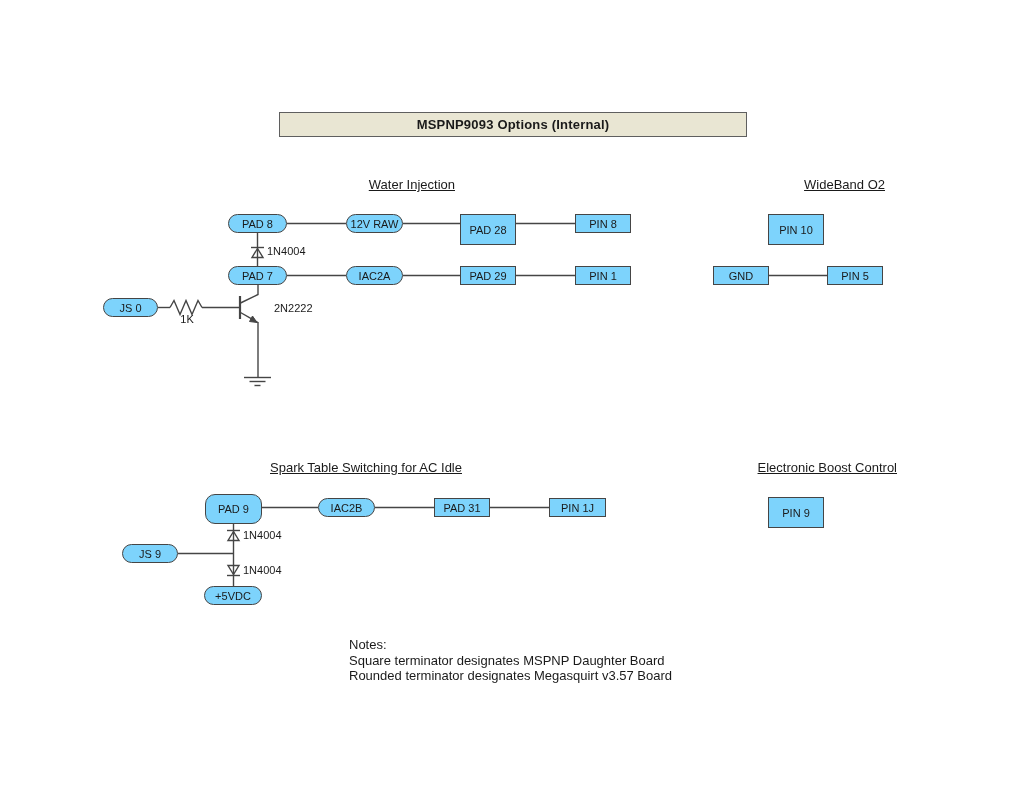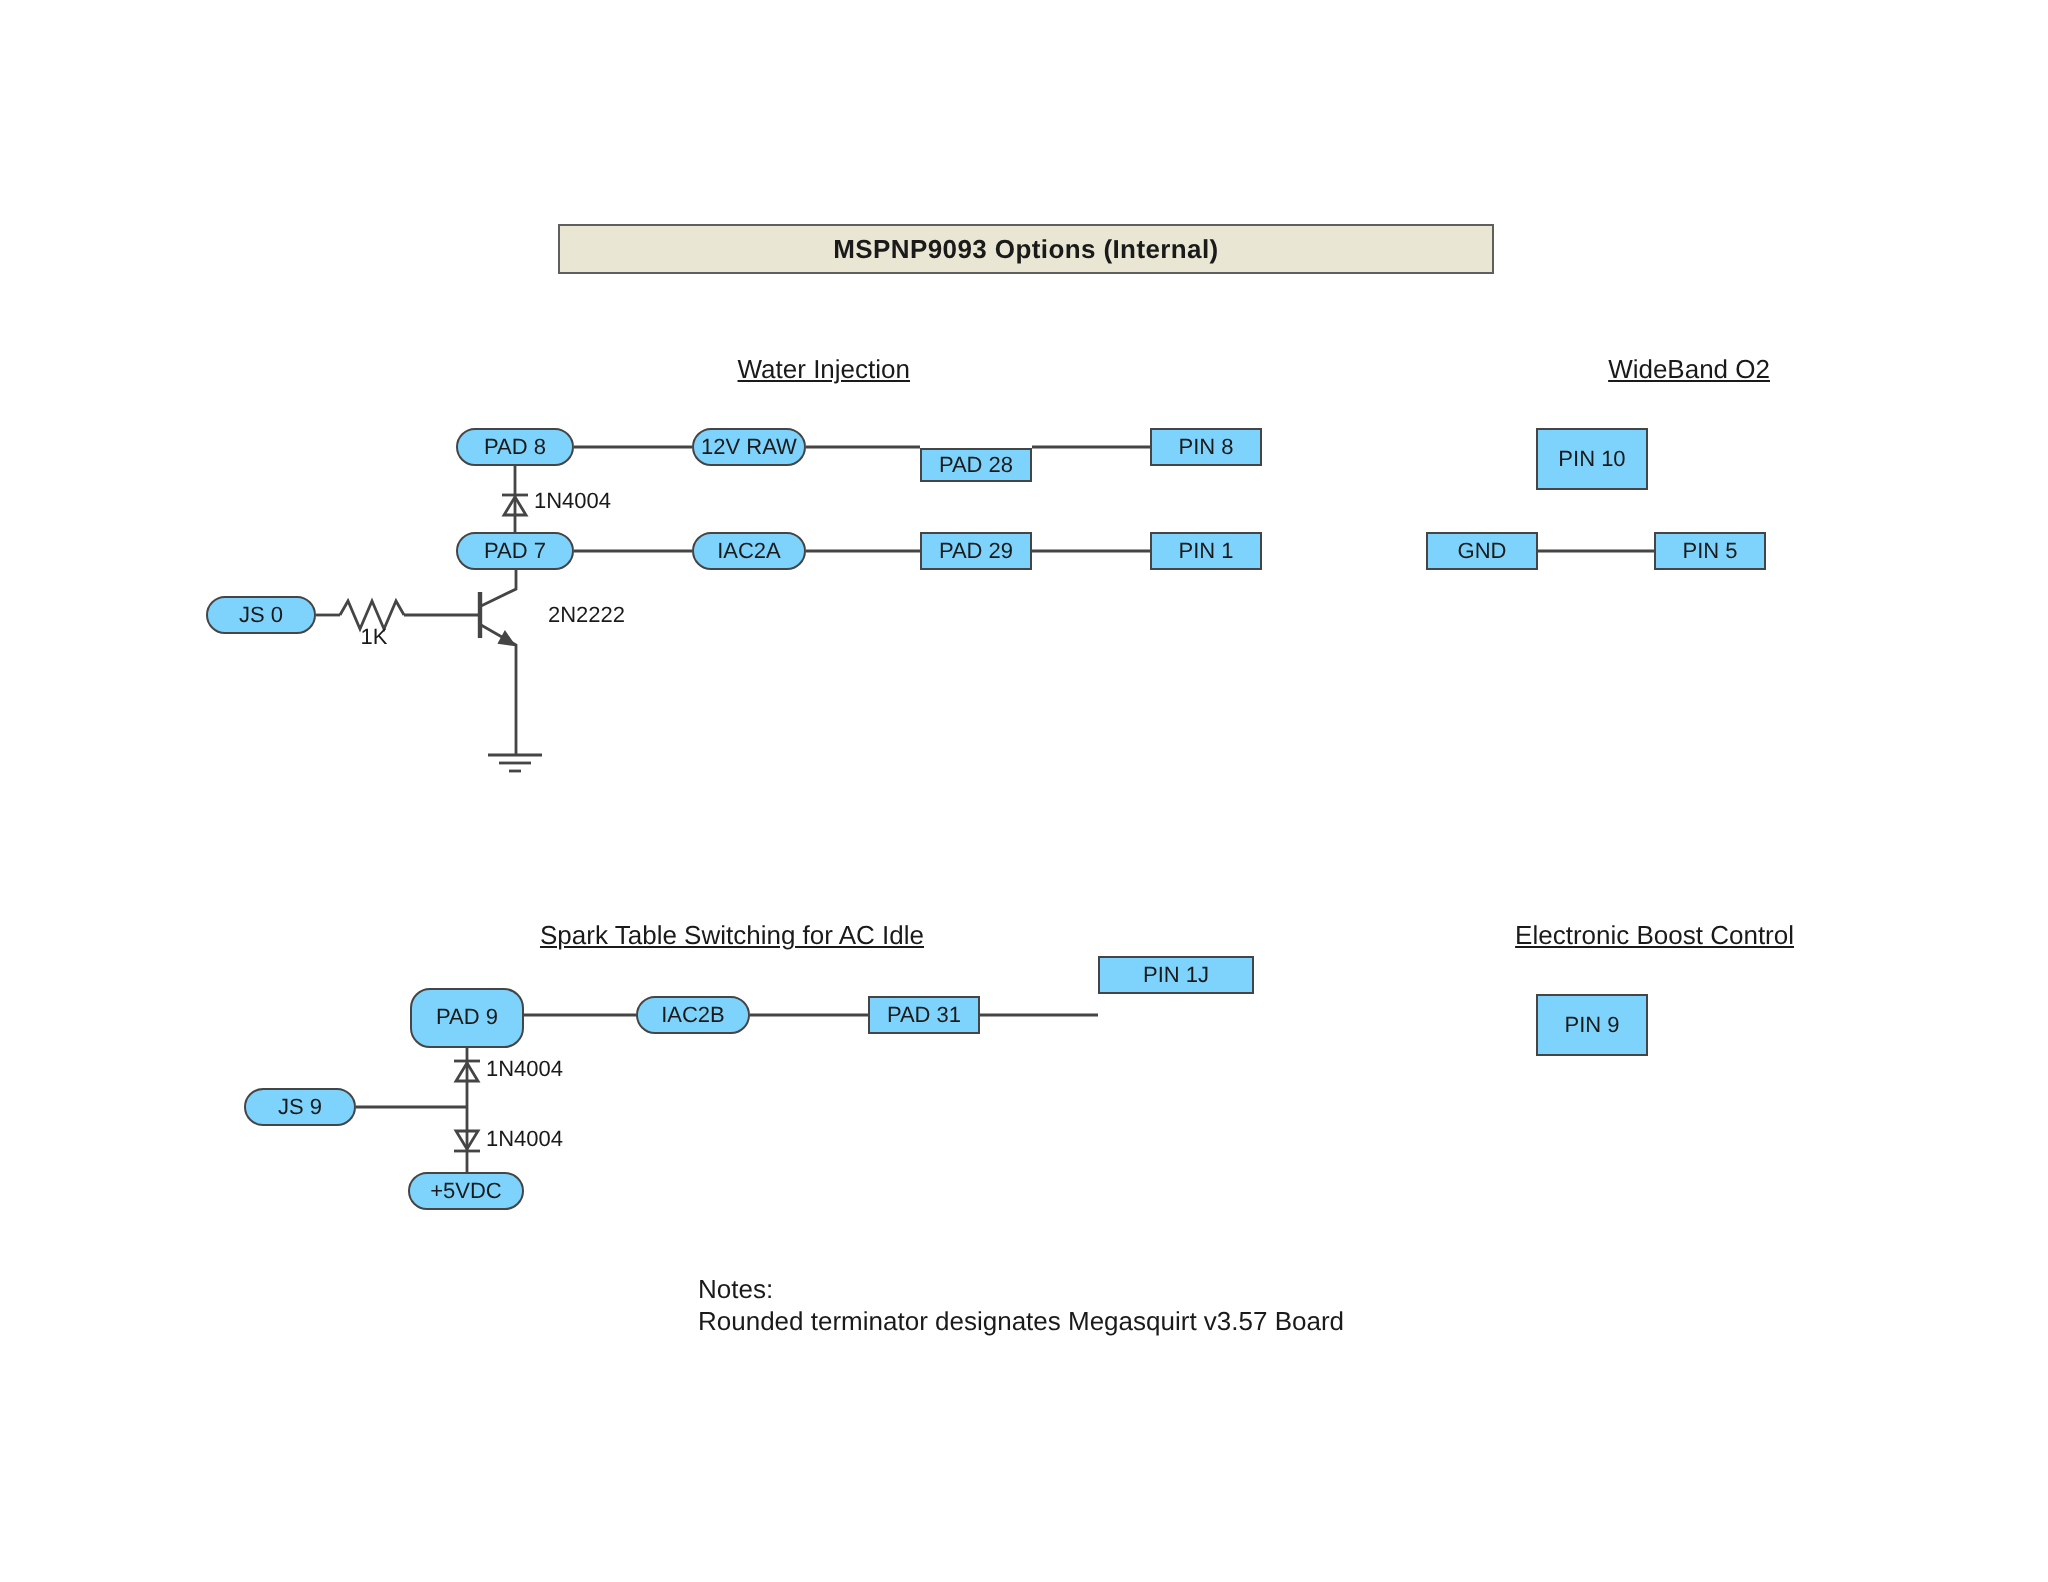--- a/index.html
+++ b/index.html
@@ -134,45 +134,46 @@
       <polygon class="outline" points="233.5,531.5 228,540.5 239,540.5"></polygon>
     </g>
     <g>
       <polygon class="outline" points="228,565.5 239,565.5 233.5,574.5"></polygon>
       <line x1="227" y1="575.5" x2="240" y2="575.5"></line>
     </g>
   </svg>
 
   <div class="term rounded" style="left:228px; top:214px; width:59px; height:19px;">PAD 8</div>
   <div class="term rounded" style="left:346px; top:214px; width:57px; height:19px;">12V RAW</div>
-  <div class="term square" style="left:460px; top:224px; width:56px; height:17px;">PAD 28</div>
+  <div class="term square" style="left:460px; top:214px; width:56px; height:31px;">PAD 28</div>
   <div class="term square" style="left:575px; top:214px; width:56px; height:19px;">PIN 8</div>
   <div class="term rounded" style="left:228px; top:266px; width:59px; height:19px;">PAD 7</div>
   <div class="term rounded" style="left:346px; top:266px; width:57px; height:19px;">IAC2A</div>
   <div class="term square" style="left:460px; top:266px; width:56px; height:19px;">PAD 29</div>
   <div class="term square" style="left:575px; top:266px; width:56px; height:19px;">PIN 1</div>
   <div class="term rounded" style="left:103px; top:298px; width:55px; height:19px;">JS 0</div>
 
   <div class="term square" style="left:768px; top:214px; width:56px; height:31px;">PIN 10</div>
   <div class="term square" style="left:713px; top:266px; width:56px; height:19px;">GND</div>
   <div class="term square" style="left:827px; top:266px; width:56px; height:19px;">PIN 5</div>
 
   <div class="term rounded" style="left:205px; top:494px; width:57px; height:30px;">PAD 9</div>
   <div class="term rounded" style="left:318px; top:498px; width:57px; height:19px;">IAC2B</div>
   <div class="term square" style="left:434px; top:498px; width:56px; height:19px;">PAD 31</div>
-  <div class="term square" style="left:549px; top:478px; width:78px; height:19px;">PIN 1J</div>
+  <div class="term square" style="left:549px; top:498px; width:57px; height:19px;">PIN 1J</div>
   <div class="term rounded" style="left:122px; top:544px; width:56px; height:19px;">JS 9</div>
   <div class="term rounded" style="left:204px; top:586px; width:58px; height:19px;text-align:center;">+5VDC</div>
 
   <div class="term square" style="left:768px; top:497px; width:56px; height:31px;">PIN 9</div>
 
   <span class="comp-label" style="left:267px; top:245px;">1N4004</span>
   <span class="comp-label" style="left:176px; top:313px; width:22px; text-align:center;">1K</span>
   <span class="comp-label" style="left:274px; top:302px;">2N2222</span>
   <span class="comp-label" style="left:243px; top:529px;">1N4004</span>
   <span class="comp-label" style="left:243px; top:564px;">1N4004</span>
 
   <div class="notes">
     <div>Notes:</div>
+    <div>Square terminator designates MSPNP Daughter Board</div>
     <div>Rounded terminator designates Megasquirt v3.57 Board</div>
   </div>
 
 </div>
 
 </body></html>

